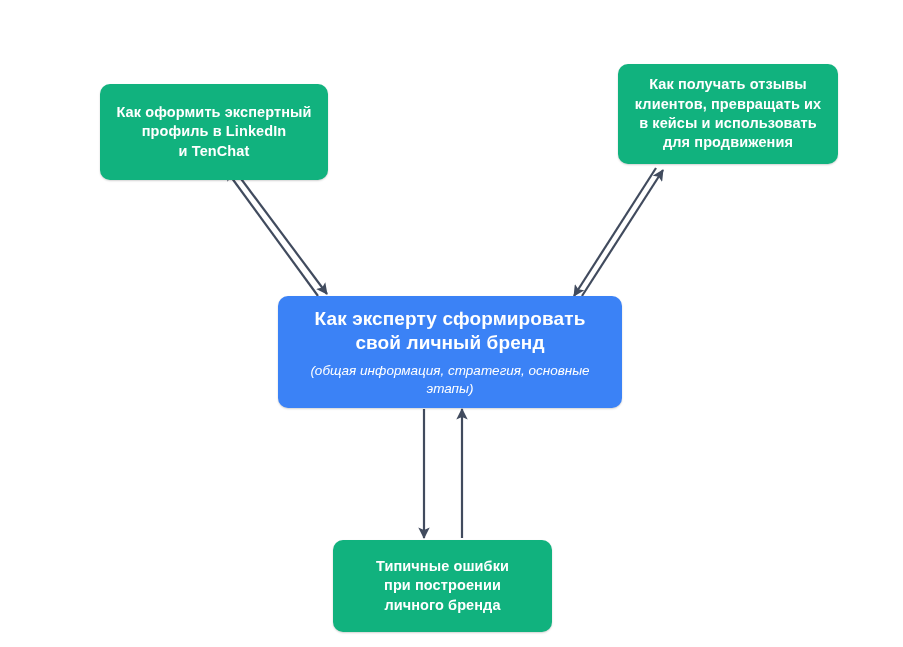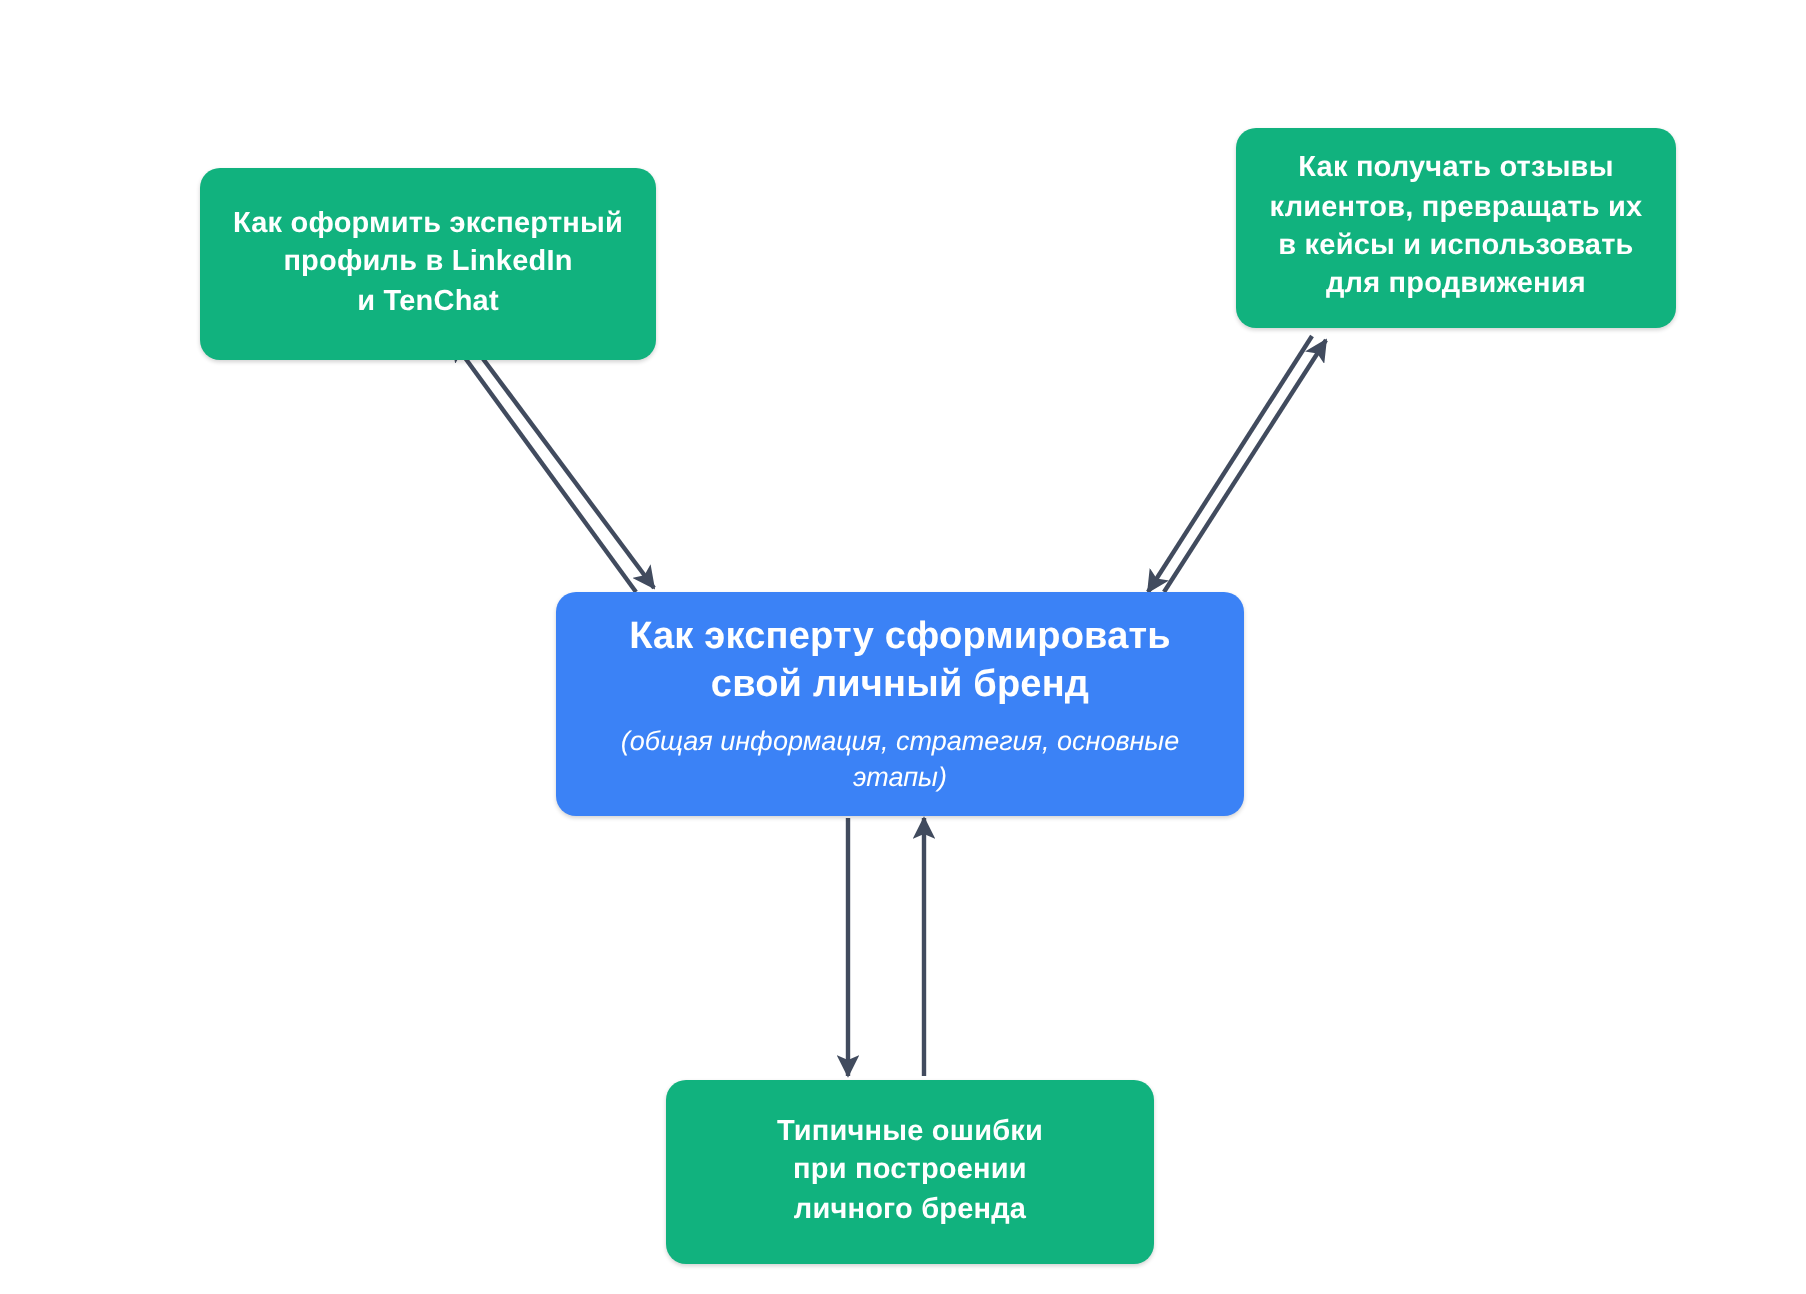--- a/index.html
+++ b/index.html
@@ -66,21 +66,21 @@
     font-size: 13.5px;
     line-height: 1.3;
     color: #ffffff;
     white-space: pre-line;
   }
 
   
   #node-linkedin   { left: 60px;  top: 84px;  width: 228px; height: 96px; margin-left: 40px; }
   #node-reviews    { left: 618px; top: 64px;  width: 220px; height: 100px; text-align: center; }
   #node-central    { left: 278px; top: 296px; width: 344px; height: 112px; }
-  #node-mistakes   { left: 333px; top: 540px; width: 244px; height: 92px; }
+  #node-mistakes   { left: 333px; top: 540px; width: 219px; height: 92px; }
 </style>
 </head>
 <body>
 
 <div id="canvas">
 
   <svg id="edges" viewBox="0 0 903 647" xmlns="http://www.w3.org/2000/svg">
     <defs>
       <marker id="arrowhead" viewBox="0 0 10 10" refX="9.2" refY="5" markerWidth="5.2" markerHeight="5.2" orient="auto-start-reverse">
         <path d="M 0 0 L 10 5 L 0 10 L 2.2 5 z" fill="#414b5e"></path>

